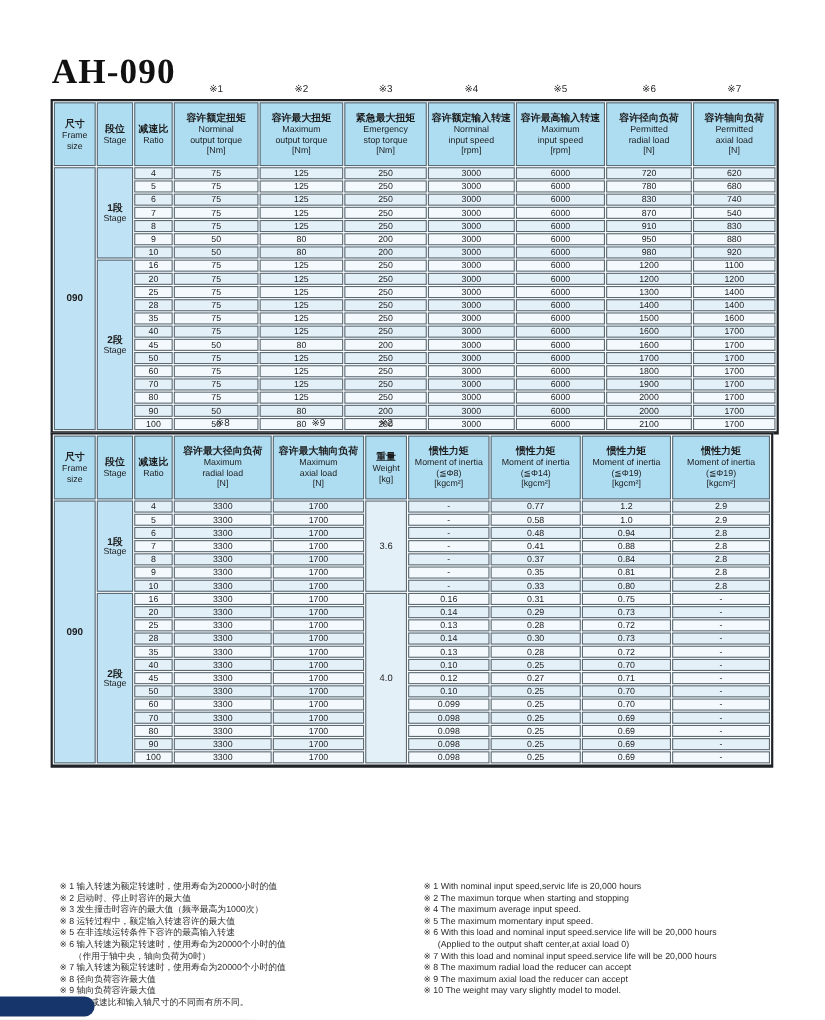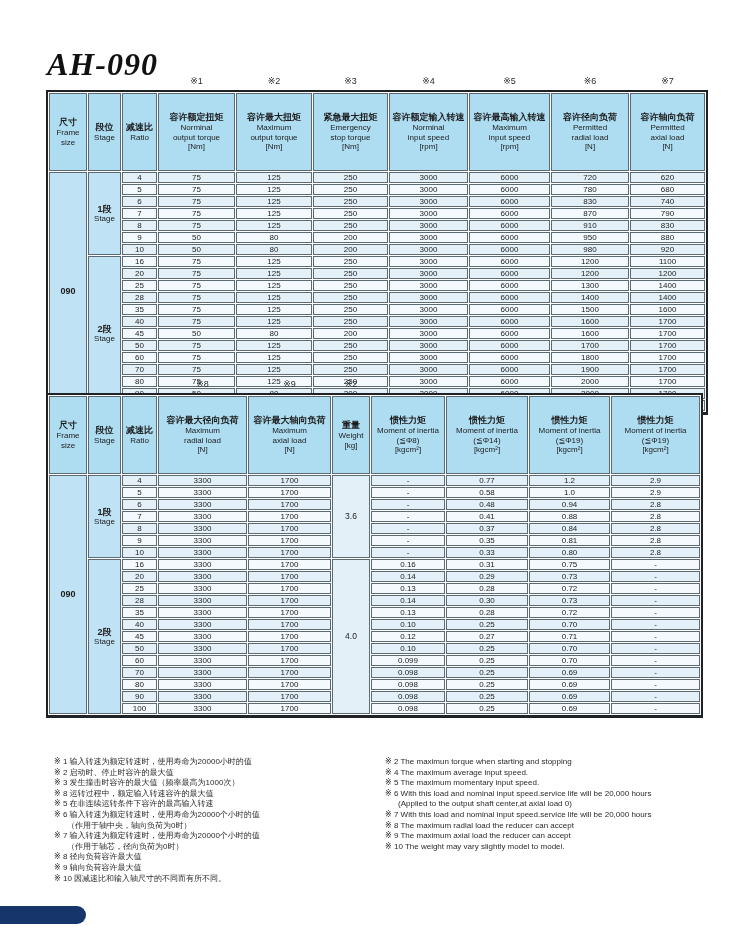--- a/index.html
+++ b/index.html
@@ -5,47 +5,47 @@
   html,body{margin:0;padding:0;background:#e8e8e8;}
   .page{
     position:relative;width:750px;height:927px;margin:0 auto;
     background:#ffffff;color:#1c1c1c;
     font-family:"Liberation Sans","DejaVu Sans",sans-serif;
     overflow:hidden;
   }
   .title{
     position:absolute;left:47px;top:46px;margin:0;
     font-family:"Liberation Serif","DejaVu Serif",serif;
-    font-size:32px;font-weight:bold;letter-spacing:1px;color:#111;font-style:italic;
+    font-size:32px;font-weight:bold;letter-spacing:1px;color:#111;
   }
   .tbl-wrap{position:absolute;left:46px;}
   .t1{top:90px;}
   .t2{top:393px;}
   table{
     border-collapse:separate;border-spacing:1px;table-layout:fixed;
     background:#fff;border:2px solid #1f2327;border-bottom-width:3px;
   }
   th,td{
     border:1px solid #5c6a73;text-align:center;vertical-align:middle;
     overflow:hidden;white-space:nowrap;
   }
-  th{background:var(--header-bg,#aeddf2);padding:16px 1px;height:44px;}
+  th{background:var(--header-bg,#aeddf2);padding:6px 1px;height:44px;}
   th .zh{font-size:9px;font-weight:bold;line-height:11px;}
   th .en{font-size:8px;font-weight:normal;line-height:9.5px;}
   td{font-size:8px;height:9px;line-height:9px;padding:0 1px;}
   td.data.odd{background:var(--row-odd,#e4f0f8);}
   td.data.even{background:var(--row-even,#f3f9fd);}
   td.blue{background:var(--merge-bg,#bfe2f4);font-size:9px;font-weight:bold;}
   td.blue .en{font-size:8px;font-weight:normal;}
   td.weight{background:var(--row-odd,#e9f3fa);font-size:8.5px;}
   .refmark{
     position:absolute;transform:translateX(-50%);
     font-size:9px;color:#2a2a2a;line-height:10px;
   }
-  .footnotes{position:absolute;font-size:8px;line-height:10.6px;color:#2a2a2a;}
+  .footnotes{position:absolute;font-size:8px;line-height:10.6px;color:#2a2a2a;margin-top:44px;}
   .fn-zh{left:54px;top:757px;width:326px;}
   .fn-en{left:385px;top:757px;width:358px;}
   .footnotes .cont{padding-left:13px;}
   .page-tab{
     position:absolute;left:0;top:906px;width:86px;height:18px;
     background:var(--tab,#16366b);border-radius:0 9px 9px 0;
   }
 </style>
 </head>
 <body>
@@ -163,21 +163,21 @@
             <td class="data odd">740</td>
           </tr>
           <tr>
             <td class="data even">7</td>
             <td class="data even">75</td>
             <td class="data even">125</td>
             <td class="data even">250</td>
             <td class="data even">3000</td>
             <td class="data even">6000</td>
             <td class="data even">870</td>
-            <td class="data even">790</td>
+            <td class="data even">540</td>
           </tr>
           <tr>
             <td class="data odd">8</td>
             <td class="data odd">75</td>
             <td class="data odd">125</td>
             <td class="data odd">250</td>
             <td class="data odd">3000</td>
             <td class="data odd">6000</td>
             <td class="data odd">910</td>
             <td class="data odd">830</td>
@@ -610,26 +610,26 @@
 
   <div class="footnotes fn-zh" id="fnZh">
       <div>※ 1 输入转速为额定转速时，使用寿命为20000小时的值</div>
       <div>※ 2 启动时、停止时容许的最大值</div>
       <div>※ 3 发生撞击时容许的最大值（频率最高为1000次）</div>
       <div>※ 8 运转过程中，额定输入转速容许的最大值</div>
       <div>※ 5 在非连续运转条件下容许的最高输入转速</div>
       <div>※ 6 输入转速为额定转速时，使用寿命为20000个小时的值</div>
       <div class="cont">（作用于轴中央，轴向负荷为0时）</div>
       <div>※ 7 输入转速为额定转速时，使用寿命为20000个小时的值</div>
-      <div class="cont">（作用于轴芯，径向负荷为0时）</div>
       <div>※ 8 径向负荷容许最大值</div>
       <div>※ 9 轴向负荷容许最大值</div>
       <div>※ 10 因减速比和输入轴尺寸的不同而有所不同。</div>
     </div>
   <div class="footnotes fn-en" id="fnEn">
+      <div>※ 1 With nominal input speed,servic life is 20,000 hours</div>
       <div>※ 2 The maximun torque when starting and stopping</div>
       <div>※ 4 The maximum average input speed.</div>
       <div>※ 5 The maximum momentary input speed.</div>
       <div>※ 6 With this load and nominal input speed.service life will be 20,000 hours</div>
       <div class="cont">(Applied to the output shaft center,at axial load 0)</div>
       <div>※ 7 With this load and nominal input speed.service life will be 20,000 hours</div>
       <div>※ 8 The maximum radial load the reducer can accept</div>
       <div>※ 9 The maximum axial load the reducer can accept</div>
       <div>※ 10 The weight may vary  slightly  model to model.</div>
     </div>

